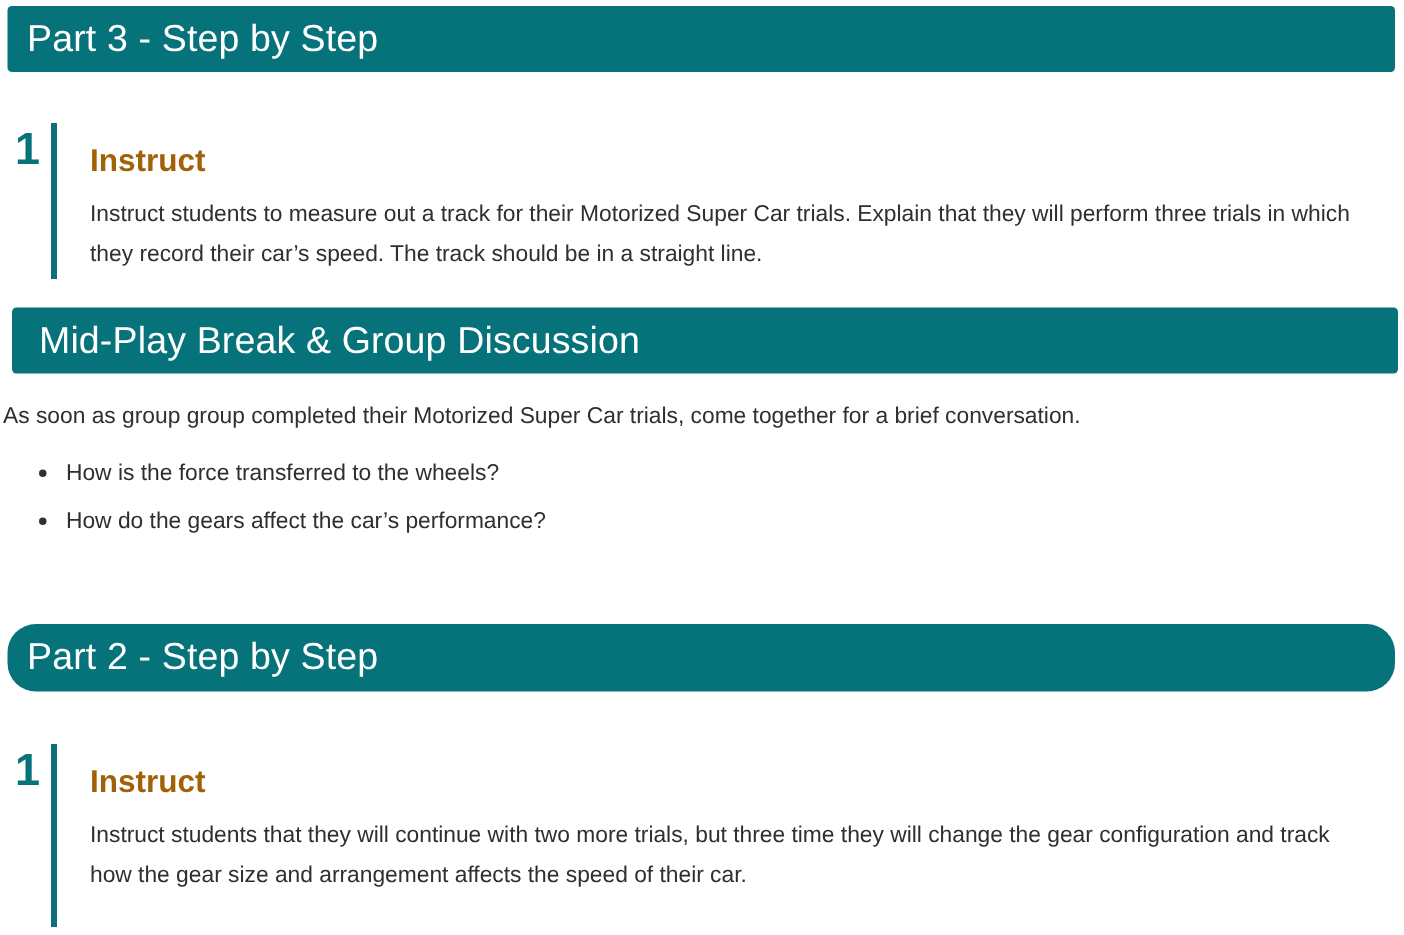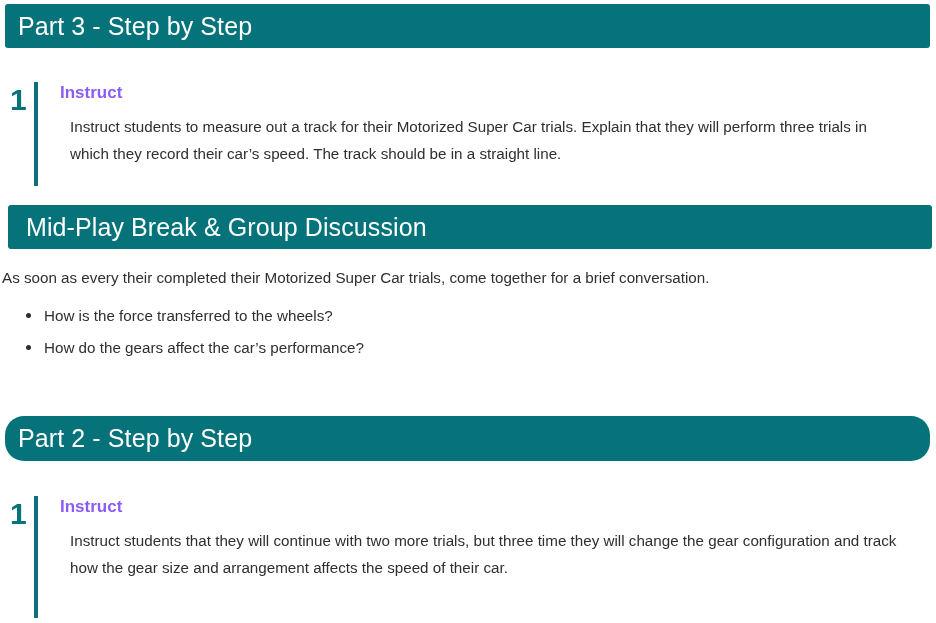--- a/index.html
+++ b/index.html
@@ -86,31 +86,31 @@
     flex: 0 0 4px;
     background: #0e6f78;
     align-self: stretch;
     margin-right: 22px;
   }
   .step-body {
     flex: 1 1 auto;
     padding-top: 1px;
   }
   .step-heading {
-    font-size: 17px;
+    font-size: 21px;
     font-weight: 700;
-    color: #8b5cf6;
-    margin: 0 0 9px 0;
+    color: #a16207;
+    margin: 12px 0 9px 0;
     line-height: 1.2;
   }
   .step-text {
     font-size: 15.2px;
     line-height: 27px;
     color: #2f2f2f;
-    margin: 10px;
+    margin: 0;
   }
 
   .step-part1 {
     left: 2px;
     top: 82px;
     width: 916px;
     height: 104px;
   }
   .step-part2 {
     left: 2px;
@@ -171,21 +171,21 @@
     <div class="step-body">
       <h3 class="step-heading">Instruct</h3>
       <p class="step-text">Instruct students to measure out a track for their Motorized Super Car trials. Explain that they will perform three trials in which they record their car’s speed. The track should be in a straight line.</p>
     </div>
   </div>
 
   <div class="banner banner-midplay">
     <span class="banner-title">Mid-Play Break &amp; Group Discussion</span>
   </div>
 
-  <p class="midplay-intro">As soon as every their completed their Motorized Super Car trials, come together for a brief conversation.</p>
+  <p class="midplay-intro">As soon as group group completed their Motorized Super Car trials, come together for a brief conversation.</p>
 
   <ul class="midplay-list">
     <li>
       <span class="bullet-dot"></span>
       <span>How is the force transferred to the wheels?</span>
     </li>
     <li>
       <span class="bullet-dot"></span>
       <span>How do the gears affect the car’s performance?</span>
     </li>

